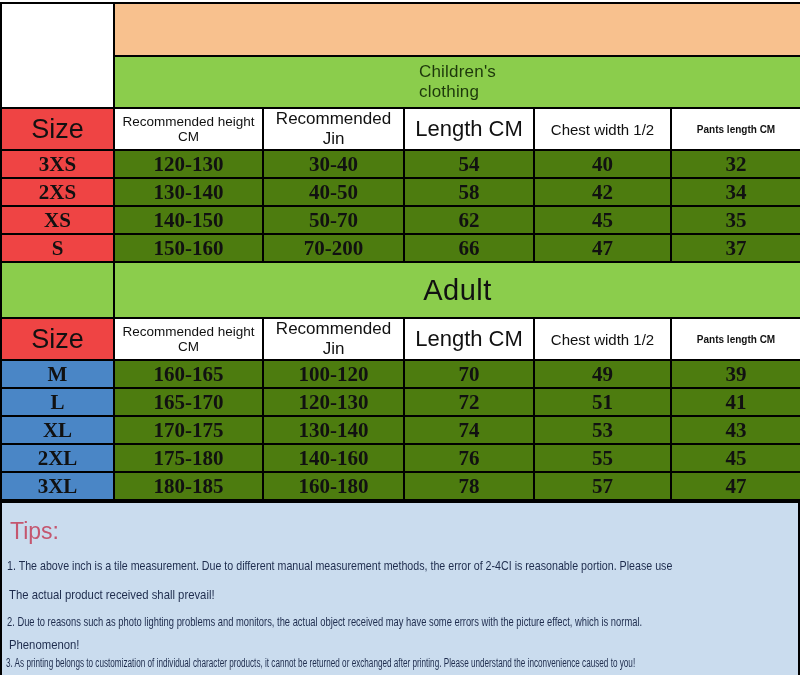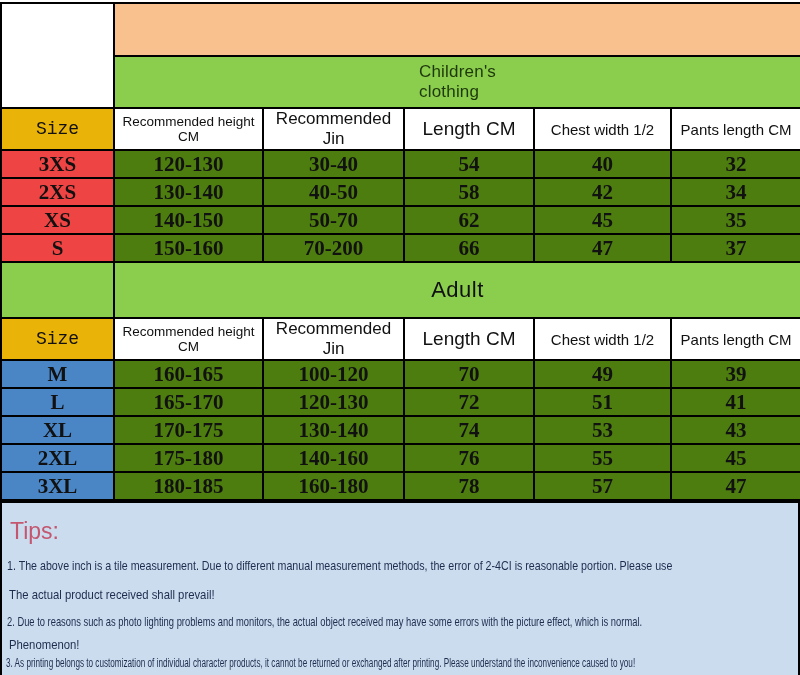--- a/index.html
+++ b/index.html
@@ -22,27 +22,27 @@
   tr.r-top{height:53px;}
   tr.r-green1{height:52px;}
   tr.r-head{height:30px;}
   tr.r-head2{height:28px;}
   tr.r-data{height:28px;}
   tr.r-adult-band{height:56px;}
   .children-text{
     display:inline-block;text-align:left;font-size:17px;line-height:1.18;
     color:#1d380b;letter-spacing:.2px;
   }
-  .adult-title{font-size:22px;color:#121212;letter-spacing:.5px;}
+  .adult-title{font-size:29px;color:#121212;letter-spacing:.5px;}
   td.head{background:#fff;font-size:13.5px;color:#0d0d0d;border-radius:8px;}
-  td.size-head{background:#eab308;font-size:18px;color:#0b1b33;font-family:Liberation Mono, monospace;}
+  td.size-head{background:#ef4444;font-size:27px;color:#0b1b33;}
   td.h-jin{font-size:17px;}
-  td.h-len{font-size:19px;}
+  td.h-len{font-size:22px;}
   td.h-chest{font-size:15px;}
-  td.h-pants{font-size:15px;}
+  td.h-pants{font-size:10px;font-weight:bold;}
   td.size-cell{
     font-family:"Liberation Serif",serif;font-weight:bold;font-size:21px;
   }
   td.child-size{background:#ef4444;}
   td.adult-size{background:#4a86c6;color:#13213d;}
   td.val{
     background:#4d7c0f;font-family:"Liberation Serif",serif;
     font-weight:bold;font-size:21px;
   }
   .tips{

